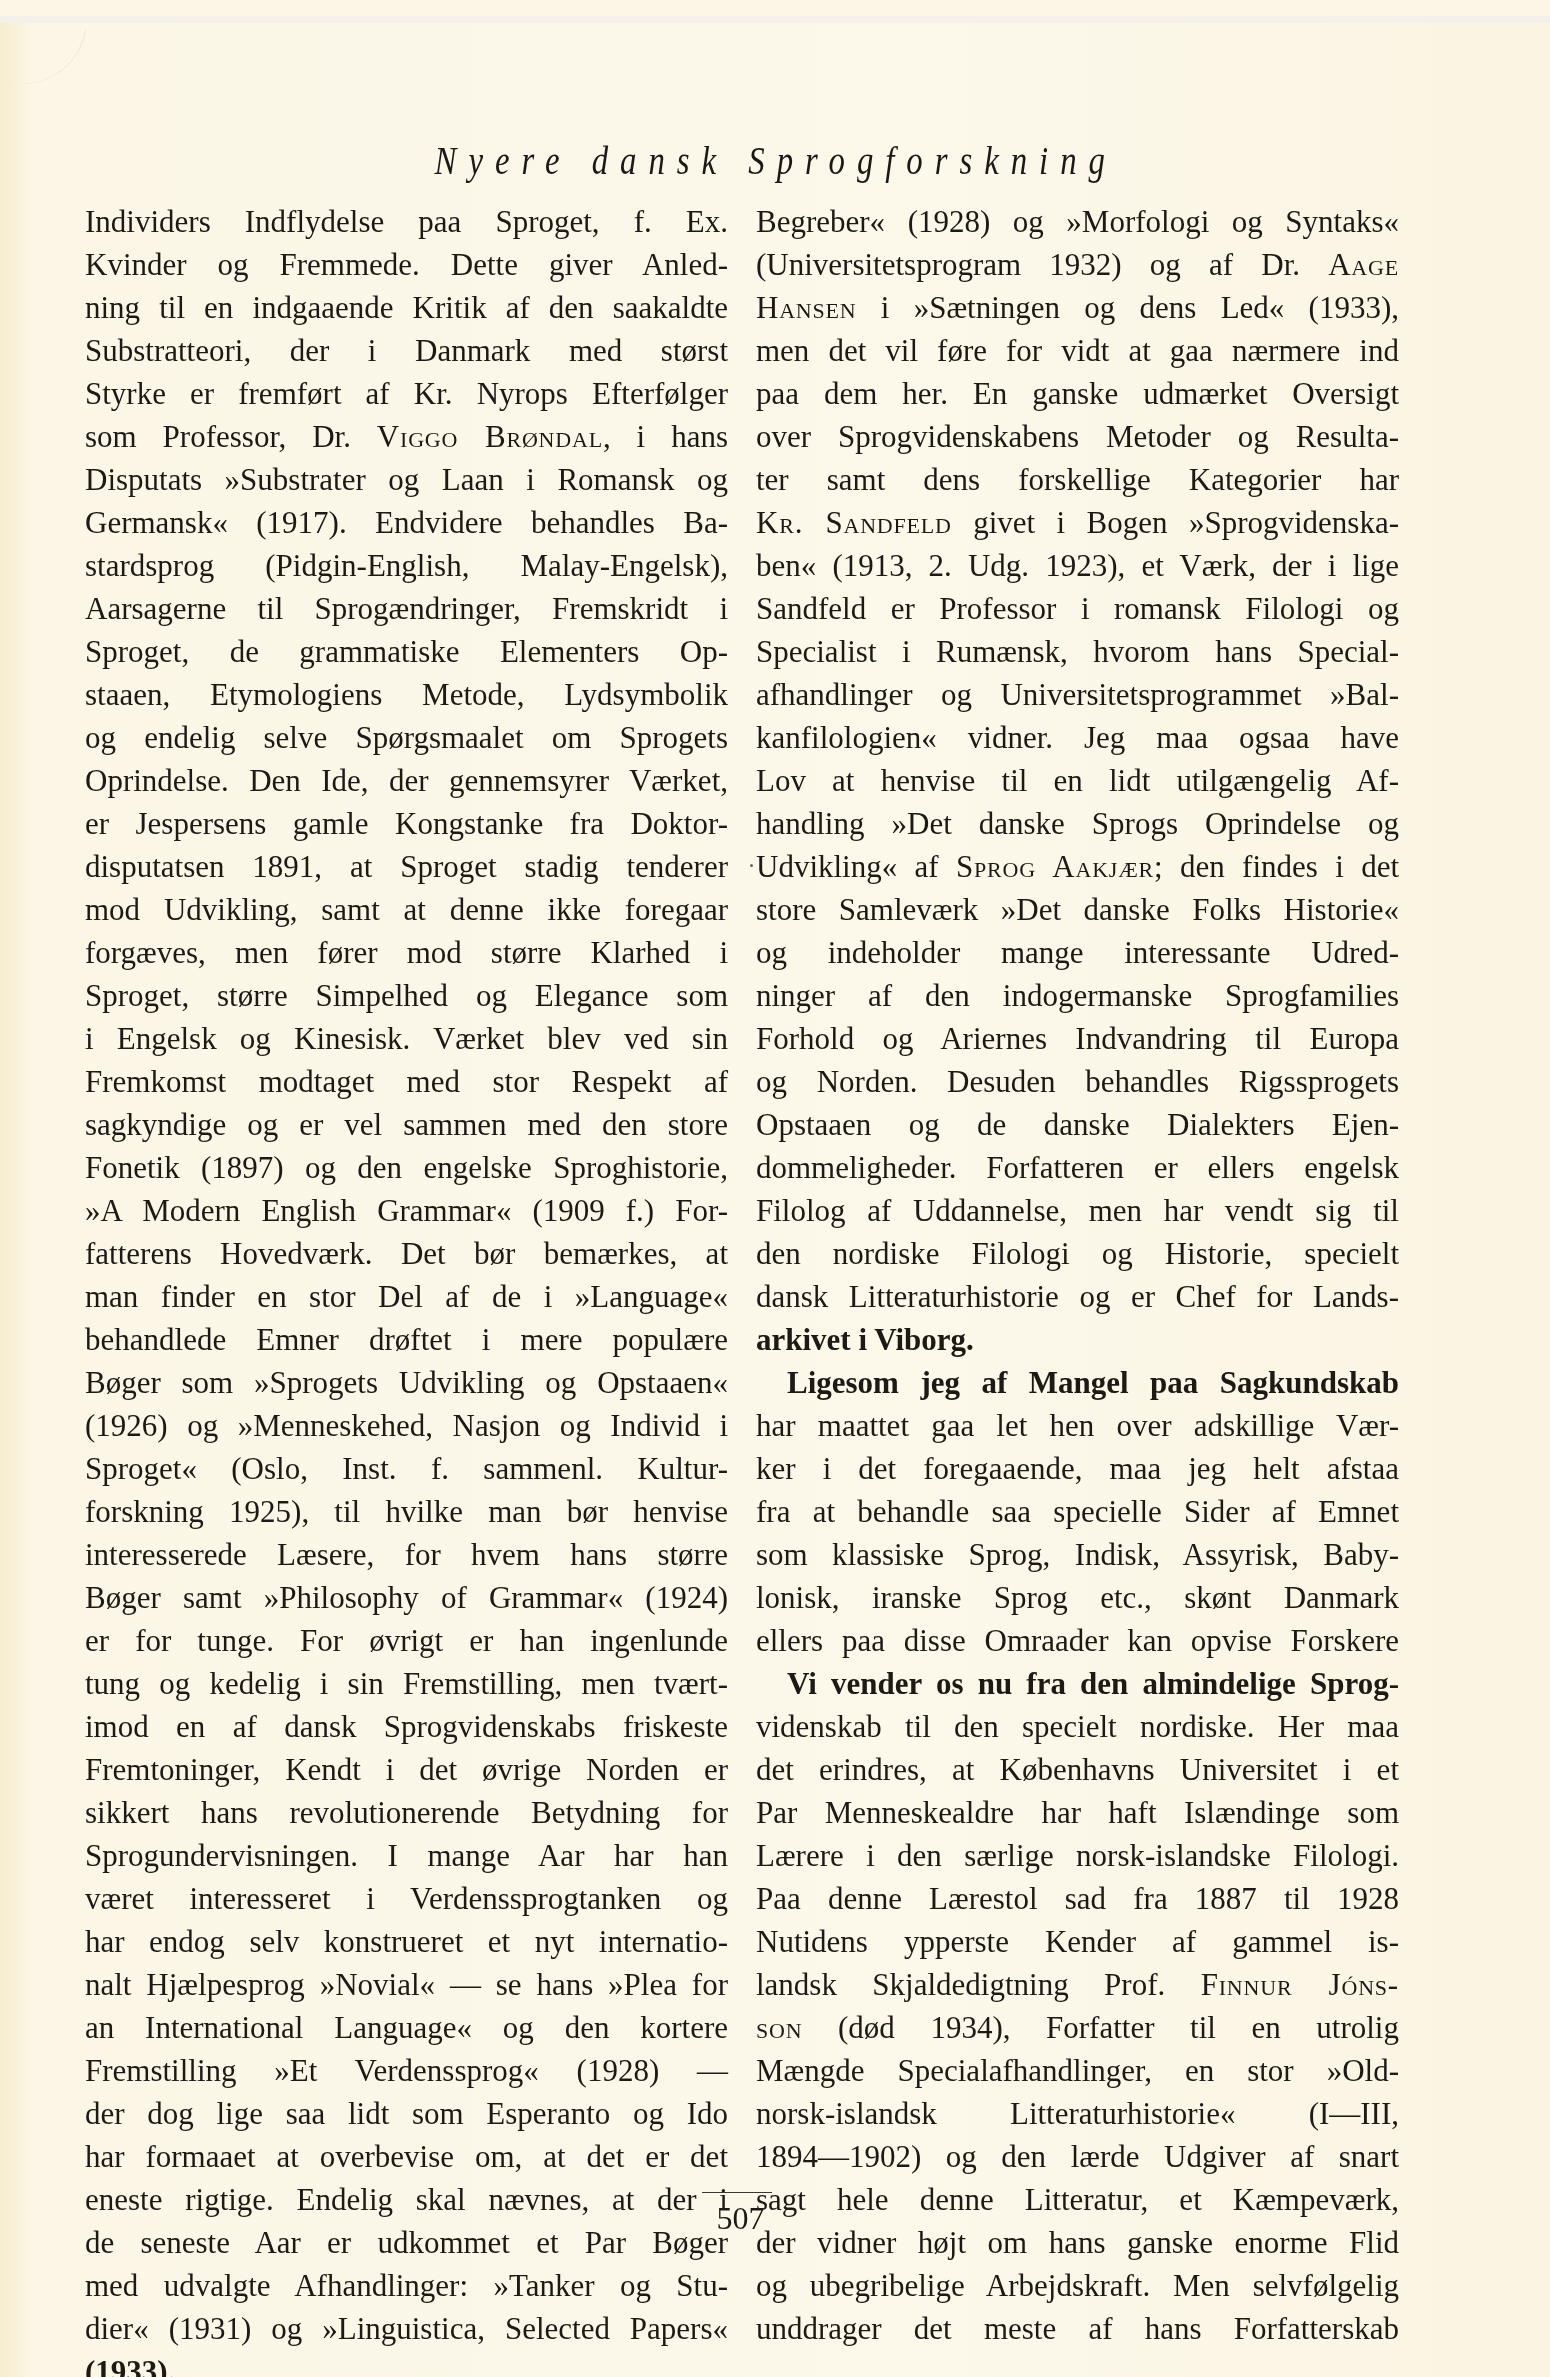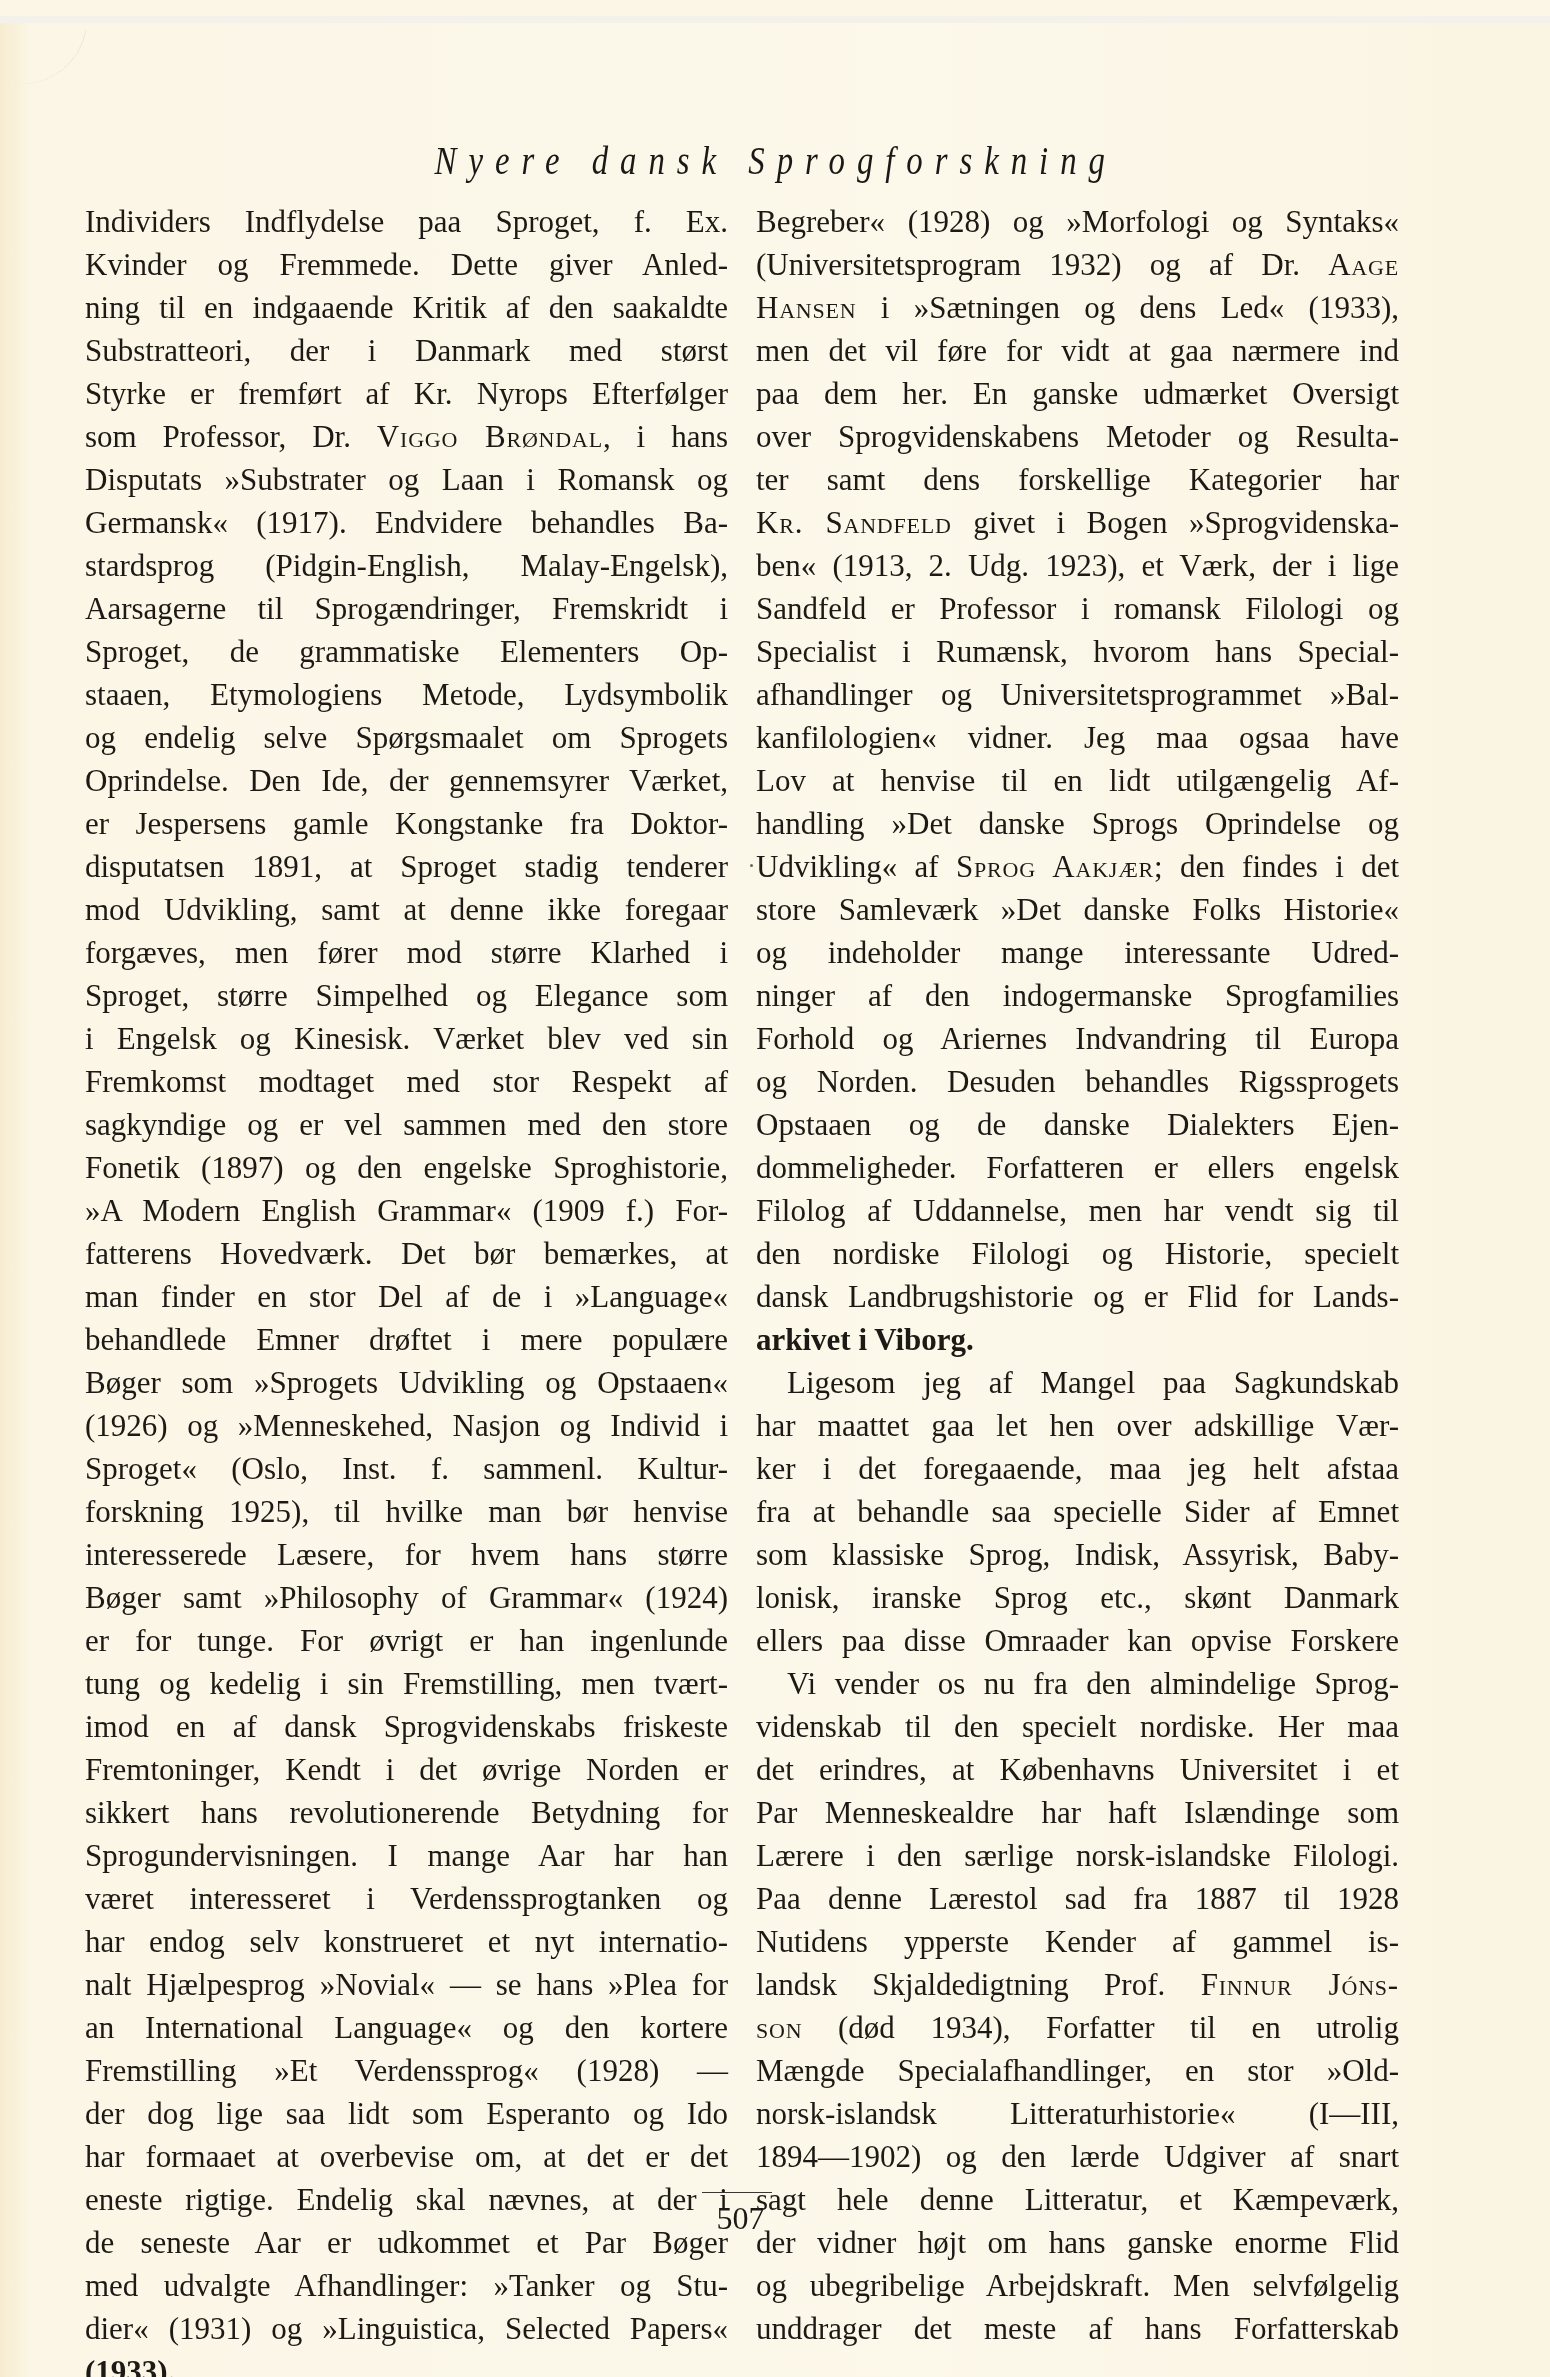--- a/index.html
+++ b/index.html
@@ -30,21 +30,21 @@
   }
   .col.left { left: 85px; }
   .col.right { left: 756px; }
   .line {
     height: 43px; line-height: 43px; font-size: 31px;
     text-align: justify; text-align-last: justify; white-space: nowrap;
     overflow: visible;
   }
   .line .in { display: block; white-space: normal; text-align: justify; text-align-last: justify; }
   .line.last .in { text-align-last: left; font-weight: bold; }
-  .line.indent .in { padding-left: 31px; }
+  .line.indent .in { padding-left: 31px; font-weight: bold; }
   .sc { font-variant: small-caps; letter-spacing: 0.8px; }
   .page-rule {
     position: absolute; left: 702px; top: 2176px; width: 70px; height: 0;
     border-top: 1.6px solid #3a3632;
   }
   .page-number {
     position: absolute; left: 696px; top: 2184px; width: 89px; text-align: center;
     font-size: 32px; color: #1d1a16;
   }
   .stray-dot { position: absolute; width: 3.2px; height: 3.2px; border-radius: 50%; background: #6b645a; }
@@ -286,21 +286,21 @@
       <div class="line">
         <span class="in">dommeligheder. Forfatteren er ellers engelsk</span>
       </div>
       <div class="line">
         <span class="in">Filolog af Uddannelse, men har vendt sig til</span>
       </div>
       <div class="line">
         <span class="in">den nordiske Filologi og Historie, specielt</span>
       </div>
       <div class="line">
-        <span class="in">dansk Landbrugshistorie og er Flid for Lands-</span>
+        <span class="in">dansk Litteraturhistorie og er Chef for Lands-</span>
       </div>
       <div class="line last">
         <span class="in">arkivet i Viborg.</span>
       </div>
       <div class="line indent">
         <span class="in">Ligesom jeg af Mangel paa Sagkundskab</span>
       </div>
       <div class="line">
         <span class="in">har maattet gaa let hen over adskillige Vær-</span>
       </div>

